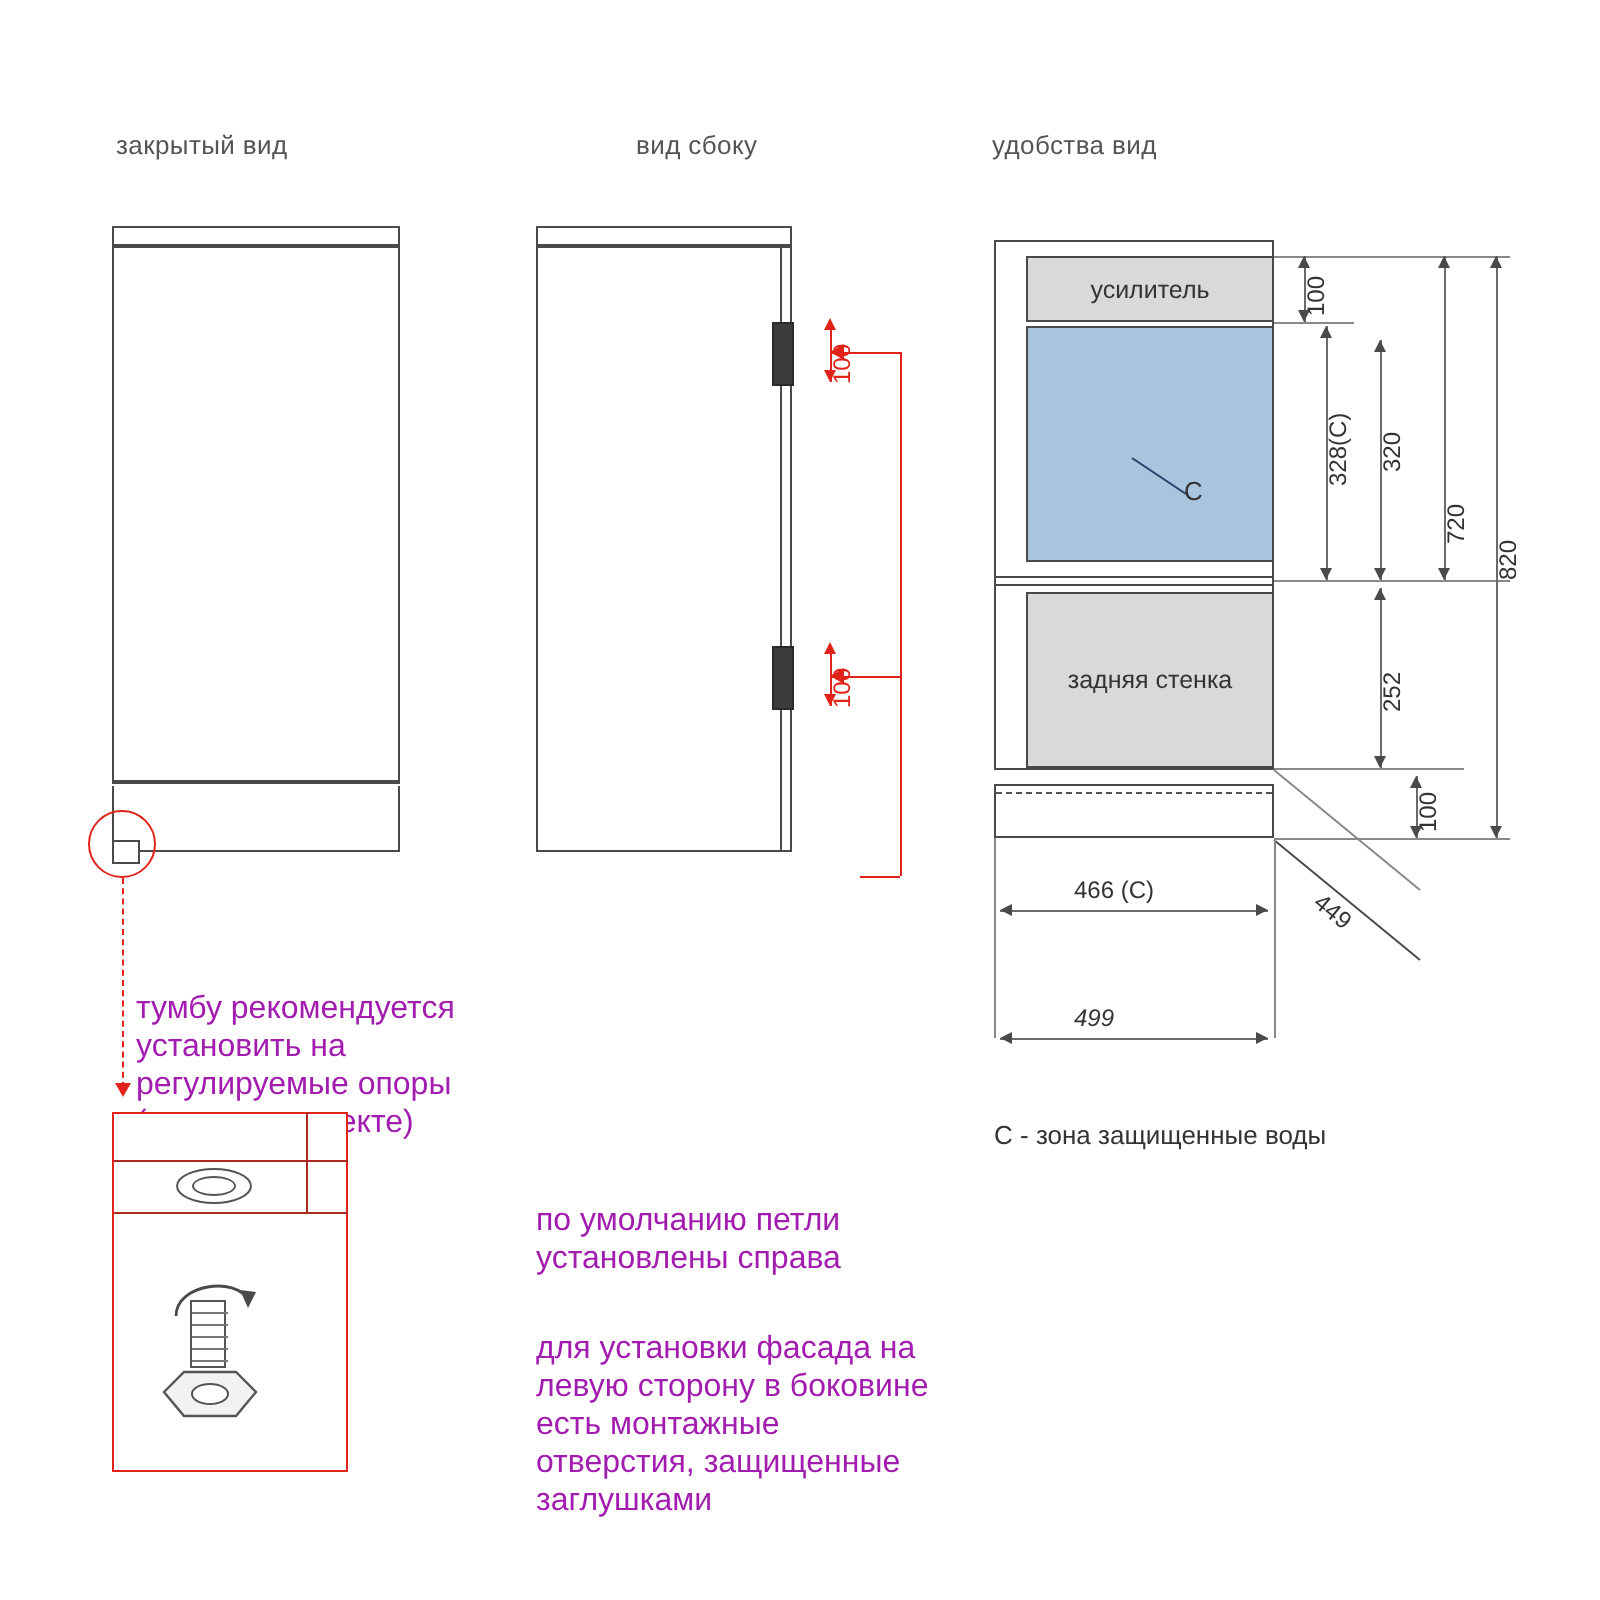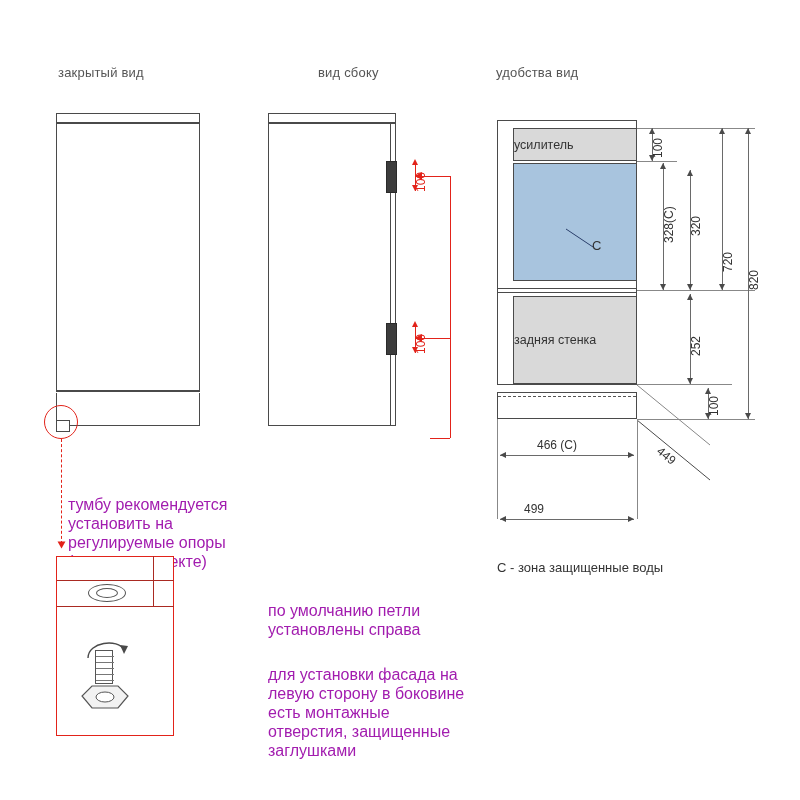--- a/index.html
+++ b/index.html
@@ -62,21 +62,21 @@
   }
 
   
   .panel-grey {
     position: absolute;
     background: #d9d9d9;
     border: 1px solid #4a4a4a;
     box-sizing: border-box;
     display: flex;
     align-items: center;
-    justify-content: flex-start;
+    justify-content: center;
     font-size: 12.5px;
     color: #333;
   }
   .panel-blue {
     position: absolute;
     background: #a8c4de;
     border: 1px solid #4a4a4a;
     box-sizing: border-box;
   }
 
@@ -318,18 +318,18 @@
     <div class="vline thin" style="left:637px; top:419px; height:100px;"></div>
 
     <div class="hline dim" style="left:500px; top:455px; width:134px;"></div>
     <div class="arrowhead ah-left-dark" style="left:500px; top:451.5px;"></div>
     <div class="arrowhead ah-right-dark" style="left:628px; top:451.5px;"></div>
     <div class="dimlabel" style="left:537px; top:438px;">466 (C)</div>
 
     <div class="hline dim" style="left:500px; top:519px; width:134px;"></div>
     <div class="arrowhead ah-left-dark" style="left:500px; top:515.5px;"></div>
     <div class="arrowhead ah-right-dark" style="left:628px; top:515.5px;"></div>
-    <div class="dimlabel" style="left:524px; top:502px;">499</div>
+    <div class="dimlabel" style="left:537px; top:502px;font-style:italic;">499</div>
   </div>
 
   <div class="legend" style="left:497px; top:560px;">C - зона защищенные воды</div>
 
 </div>
 
 </body></html>

